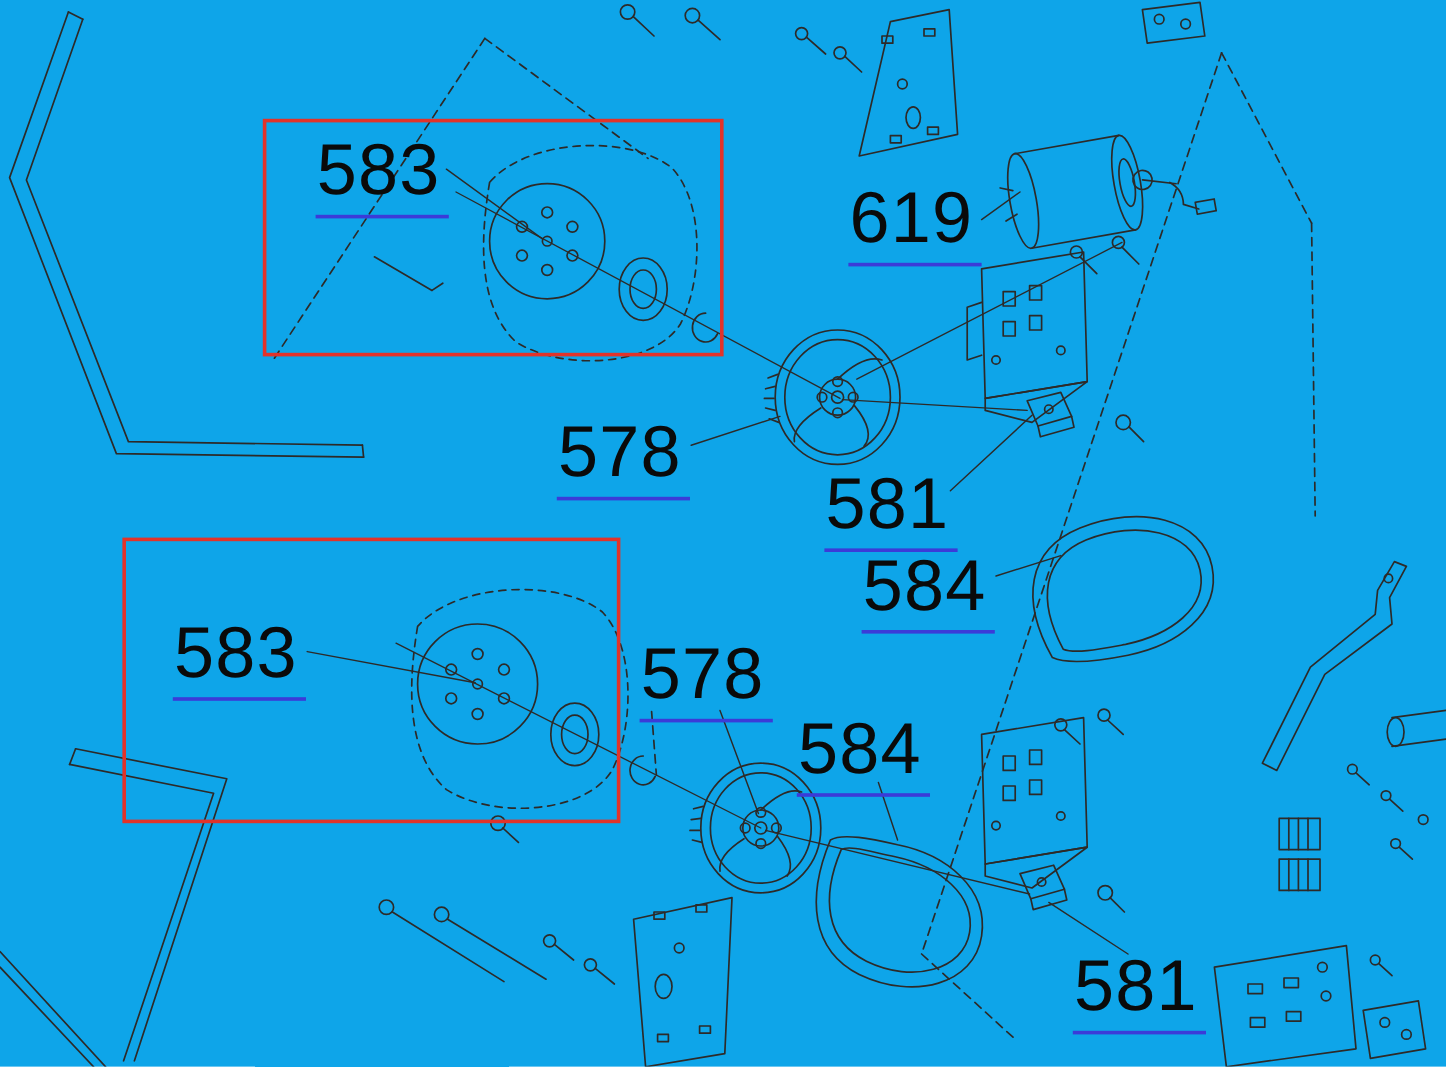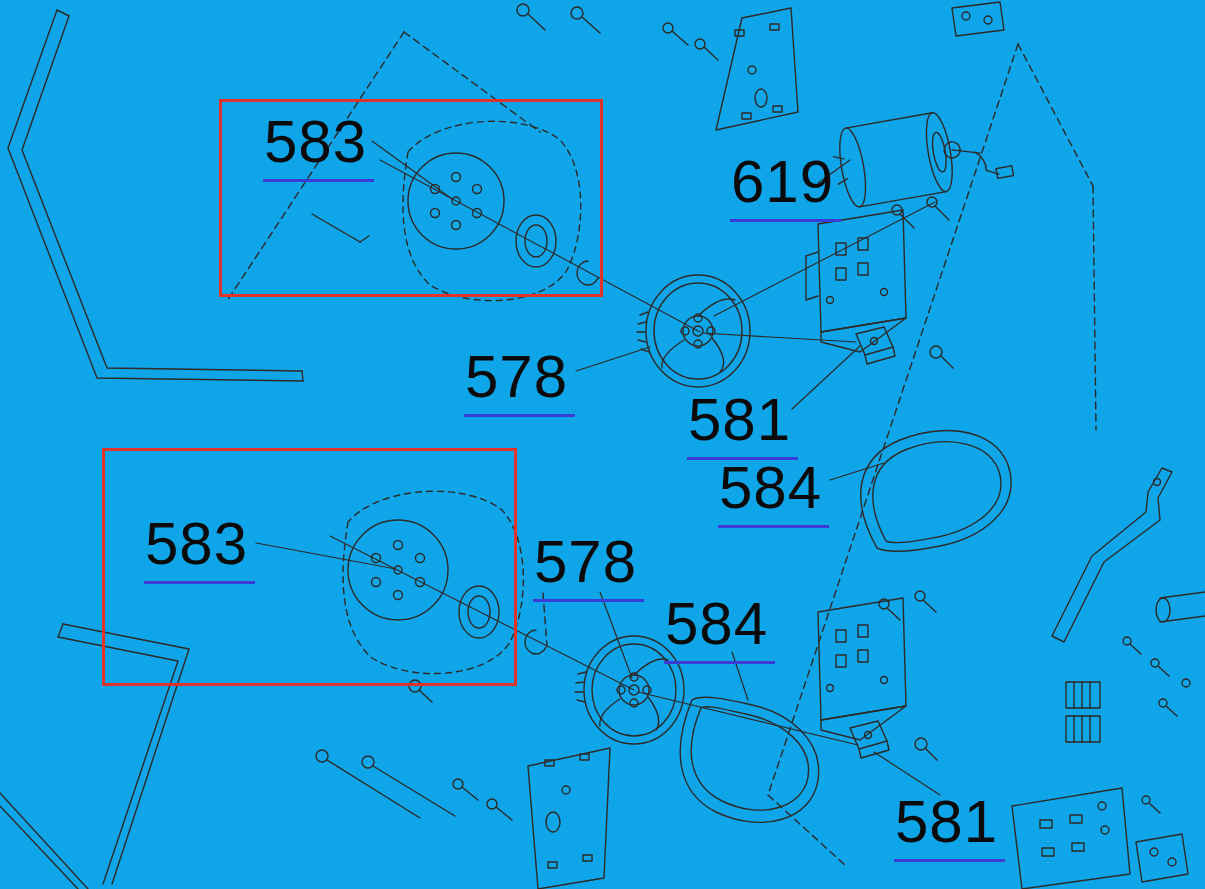--- a/index.html
+++ b/index.html
@@ -318,21 +318,21 @@
     </g>
   </svg>
 
   <div class="highlight-box" style="left:219px;top:99px;width:384px;height:198px;"></div>
   <div class="highlight-box" style="left:102px;top:448px;width:415px;height:238px;"></div>
 
   <div class="part-label" style="left:263px;top:112px;">
     <span class="u">583</span>
   </div>
 
-  <div class="part-label" style="left:707px;top:152px;margin-left:23px;">
+  <div class="part-label" style="left:707px;top:152px;">
     <span class="u">619</span>
   </div>
 
   <div class="part-label" style="left:464px;top:347px;">
     <span class="u">578</span>
   </div>
 
   <div class="part-label" style="left:687px;top:390px;">
     <span class="u">581</span>
   </div>

